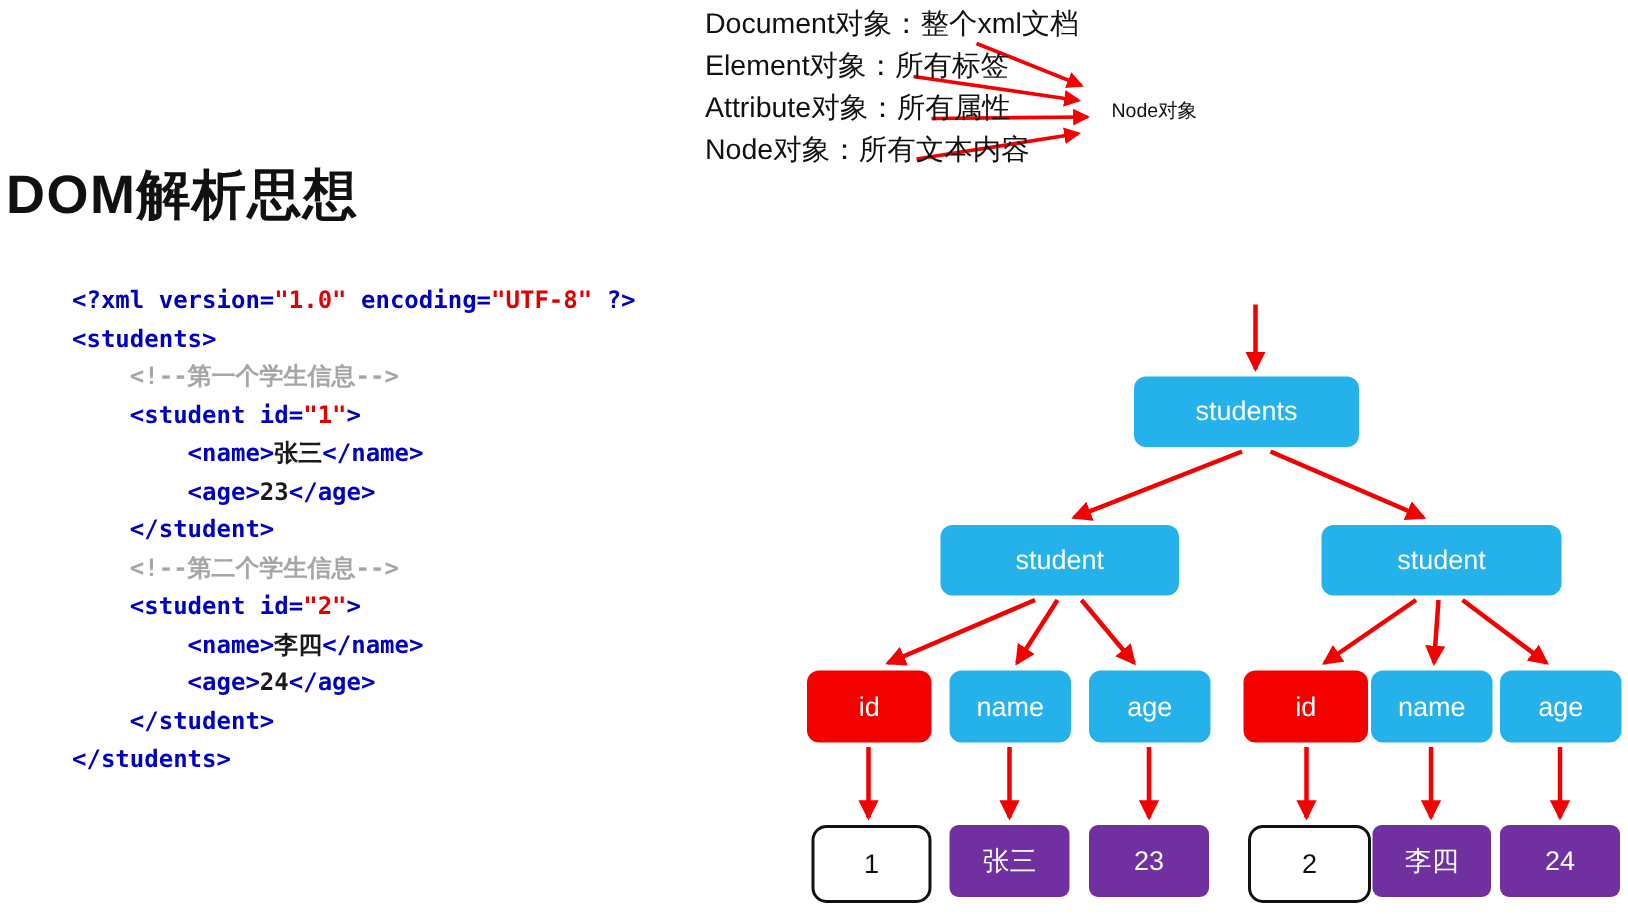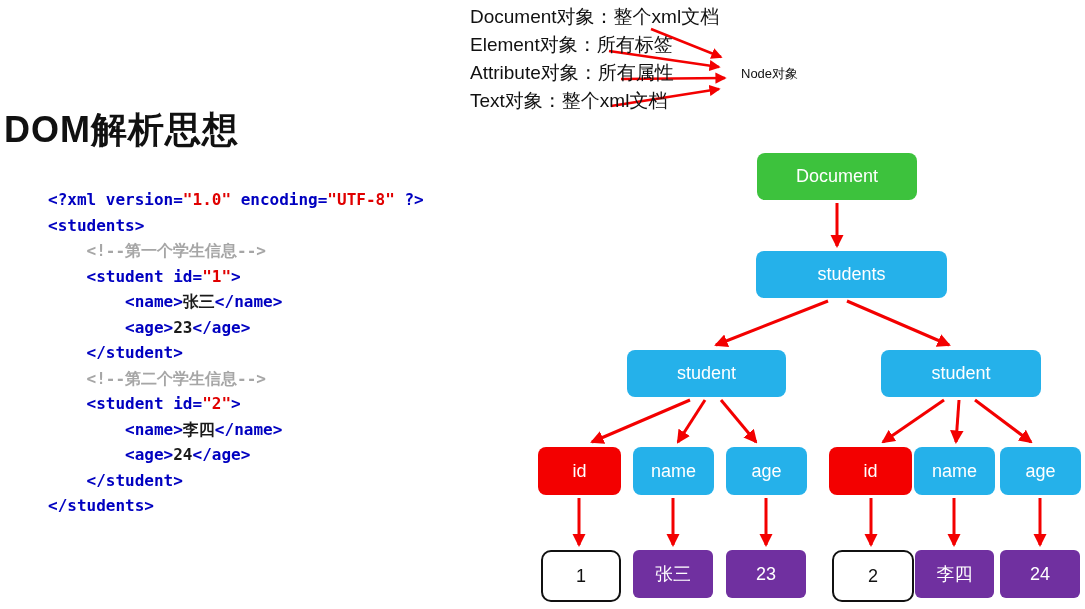--- a/index.html
+++ b/index.html
@@ -45,21 +45,21 @@
     position:absolute;display:flex;align-items:center;justify-content:center;
     color:#fff;font-size:18px;border-radius:8px;white-space:nowrap;
   }
   .green{background:var(--green);}
   .blue{background:var(--blue);}
   .red{background:var(--red);}
   .purple{background:var(--purple);border-radius:6px;}
   .leaf{background:#fff;color:#111;border:2px solid #111;border-radius:10px;}
 
   .doc      {left:757px;top:153px;width:160px;height:47px;}
-  .studs    {left:756px;top:251px;width:191px;height:47px;}
+  .studs    {left:756px;top:251px;width:150px;height:47px;}
   .st1      {left:627px;top:350px;width:159px;height:47px;}
   .st2      {left:881px;top:350px;width:160px;height:47px;}
   .id1      {left:538px;top:447px;width:83px;height:48px;}
   .name1    {left:633px;top:447px;width:81px;height:48px;}
   .age1     {left:726px;top:447px;width:81px;height:48px;}
   .id2      {left:829px;top:447px;width:83px;height:48px;}
   .name2    {left:914px;top:447px;width:81px;height:48px;}
   .age2     {left:1000px;top:447px;width:81px;height:48px;}
   .v1       {left:541px;top:550px;width:76px;height:48px;}
   .v2       {left:633px;top:550px;width:80px;height:48px;}
@@ -98,28 +98,27 @@
     <line class="arrow-line a3" x1="673" y1="498" x2="673" y2="545" marker-end="url(#ah)"></line>
     <line class="arrow-line a3" x1="766" y1="498" x2="766" y2="545" marker-end="url(#ah)"></line>
     <line class="arrow-line a3" x1="871" y1="498" x2="871" y2="545" marker-end="url(#ah)"></line>
     <line class="arrow-line a3" x1="954" y1="498" x2="954" y2="545" marker-end="url(#ah)"></line>
     <line class="arrow-line a3" x1="1040" y1="498" x2="1040" y2="545" marker-end="url(#ah)"></line>
   </svg>
 
   <div class="legend-item" style="top:6px">Document对象：整个xml文档</div>
   <div class="legend-item" style="top:34px">Element对象：所有标签</div>
   <div class="legend-item" style="top:62px">Attribute对象：所有属性</div>
-  <div class="legend-item" style="top:90px">Text对象：整个xml文档</div>
+  <div class="legend-item" style="top:90px">Node对象：所有文本内容</div>
   <div class="node-object">Node对象</div>
 
   <h1 class="title">DOM解析思想</h1>
 
   <div class="code"><div class="code-line"><span class="seg-tag">&lt;?xml version=</span><span class="seg-val">"1.0"</span><span class="seg-tag"> encoding=</span><span class="seg-val">"UTF-8"</span><span class="seg-tag"> ?&gt;</span></div><div class="code-line"><span class="seg-tag">&lt;students&gt;</span></div><div class="code-line"><span class="seg-tag">    </span><span class="seg-comment">&lt;!--第一个学生信息--&gt;</span></div><div class="code-line"><span class="seg-tag">    </span><span class="seg-tag">&lt;student id=</span><span class="seg-val">"1"</span><span class="seg-tag">&gt;</span></div><div class="code-line"><span class="seg-tag">        </span><span class="seg-tag">&lt;name&gt;</span><span class="seg-text">张三</span><span class="seg-tag">&lt;/name&gt;</span></div><div class="code-line"><span class="seg-tag">        </span><span class="seg-tag">&lt;age&gt;</span><span class="seg-text">23</span><span class="seg-tag">&lt;/age&gt;</span></div><div class="code-line"><span class="seg-tag">    </span><span class="seg-tag">&lt;/student&gt;</span></div><div class="code-line"><span class="seg-tag">    </span><span class="seg-comment">&lt;!--第二个学生信息--&gt;</span></div><div class="code-line"><span class="seg-tag">    </span><span class="seg-tag">&lt;student id=</span><span class="seg-val">"2"</span><span class="seg-tag">&gt;</span></div><div class="code-line"><span class="seg-tag">        </span><span class="seg-tag">&lt;name&gt;</span><span class="seg-text">李四</span><span class="seg-tag">&lt;/name&gt;</span></div><div class="code-line"><span class="seg-tag">        </span><span class="seg-tag">&lt;age&gt;</span><span class="seg-text">24</span><span class="seg-tag">&lt;/age&gt;</span></div><div class="code-line"><span class="seg-tag">    </span><span class="seg-tag">&lt;/student&gt;</span></div><div class="code-line"><span class="seg-tag">&lt;/students&gt;</span></div></div>
 
-  <div class="node green doc">Document</div>
   <div class="node blue studs">students</div>
   <div class="node blue st1">student</div>
   <div class="node blue st2">student</div>
 
   <div class="node red id1">id</div>
   <div class="node blue name1">name</div>
   <div class="node blue age1">age</div>
   <div class="node red id2">id</div>
   <div class="node blue name2">name</div>
   <div class="node blue age2">age</div>

